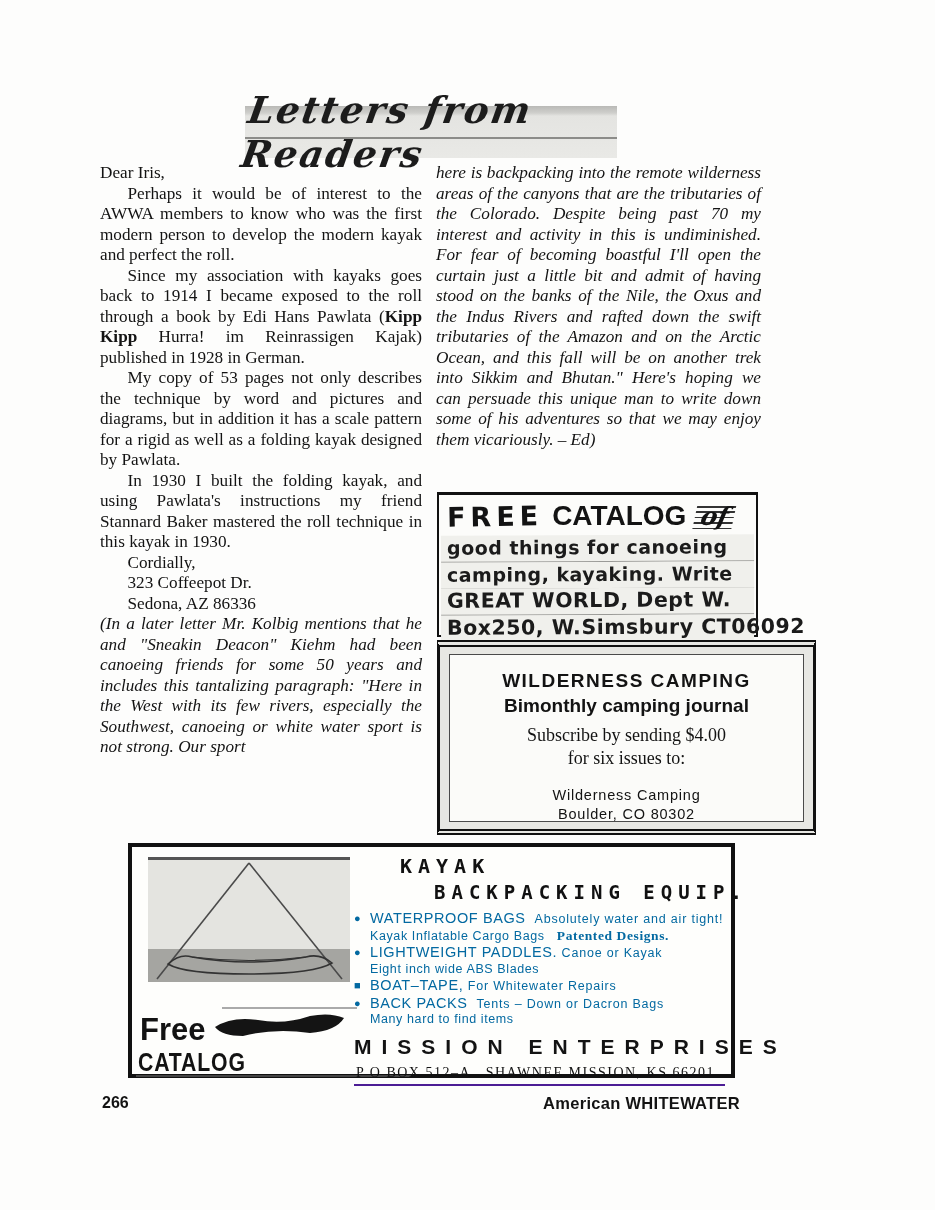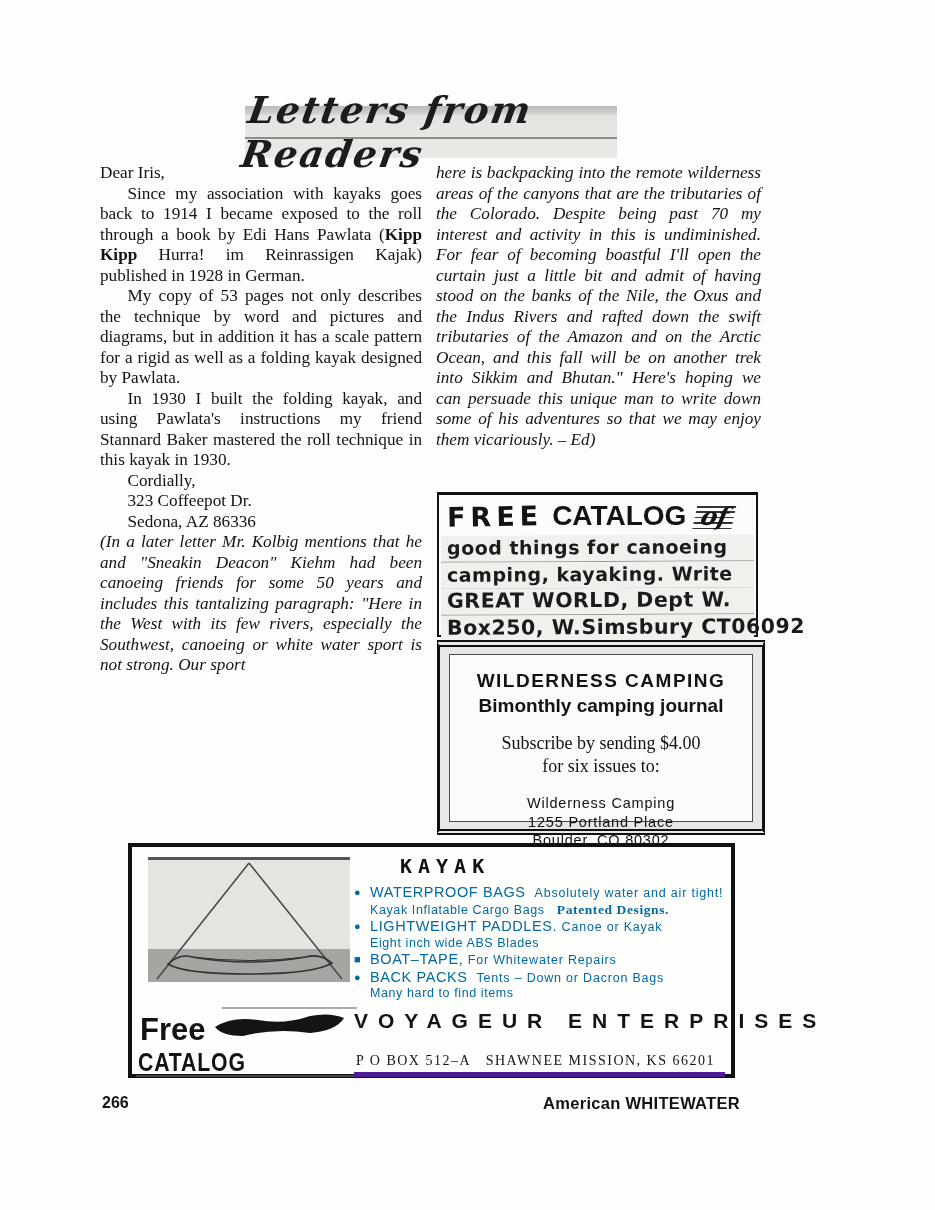--- a/index.html
+++ b/index.html
@@ -33,27 +33,27 @@
   #gw-catalog{font-family:"Liberation Sans",sans-serif;font-weight:900;font-size:28px;letter-spacing:0px;}
   #gw-of{font-family:"DejaVu Serif",serif;font-style:italic;font-weight:700;font-size:25px;
          padding:0 6px;transform:skewX(-12deg);
          background:repeating-linear-gradient(to bottom,transparent 0 4px,#333 4px 5.5px);}
   .gw-line{height:25.5px;line-height:25.5px;margin:0 2px;background:#f0f0ec;border-bottom:1.5px solid #9a9a97;
            font-family:"DejaVu Sans",sans-serif;font-weight:600;font-size:19px;letter-spacing:.5px;
            color:#1b1b1b;padding-left:6px;white-space:nowrap;transform:rotate(-.3deg);}
   .gw-line.big{font-size:20.5px;}
 
   
-  #wc-ad{position:absolute;left:437px;top:640px;width:328px;height:195px;box-sizing:border-box;
+  #wc-ad{position:absolute;left:437px;top:640px;width:379px;height:195px;box-sizing:border-box;
          border:3px solid #111;border-top:7px double #111;border-bottom:6px double #111;background:#e7e7e3;}
   #wc-inner{position:absolute;left:9px;right:9px;top:7px;bottom:7px;background:#fbfbf9;
             border:1px solid #4a4a4a;text-align:center;}
   .wc-title{margin-top:15px;font-family:"Liberation Sans",sans-serif;font-weight:700;font-size:19px;letter-spacing:1.5px;}
   .wc-sub{font-family:"Liberation Sans",sans-serif;font-weight:700;font-size:19px;margin-top:3px;}
-  .wc-offer{font-size:18px;margin-top:15px;line-height:23px;}
+  .wc-offer{font-size:18px;margin-top:7px;line-height:23px;}
   .wc-addr{font-family:"Liberation Sans",sans-serif;font-size:14.5px;line-height:18.5px;margin-top:16px;letter-spacing:.8px;}
 
   
   #vg-ad{position:absolute;left:128px;top:843px;width:607px;height:235px;box-sizing:border-box;
          border:4px solid #111;background:#fefefc;}
   #vg-tent{position:absolute;left:16px;top:10px;width:202px;height:122px;background:#e4e4e0;border-top:3px solid #555;}
   #vg-band{position:absolute;left:0;right:0;bottom:0;height:33px;background:#a5a5a1;}
   #vg-tent svg{position:absolute;left:0;top:0;}
   #vg-kayakline{position:absolute;left:90px;top:160px;width:135px;height:2px;background:#aaa;}
   #vg-kayak{position:absolute;left:80px;top:162px;}
@@ -69,40 +69,41 @@
   .vg-h.l3{padding-left:80px;font-size:19px;}
   #vg-list{margin-top:5px;font-family:"Liberation Sans",sans-serif;color:#0369a1;}
   .vg-item{white-space:nowrap;line-height:16.5px;}
   .vg-bullet{display:inline-block;width:16px;font-size:11px;vertical-align:1px;}
   .vg-main{font-size:14.5px;letter-spacing:.6px;}
   .vg-note{font-size:12.5px;letter-spacing:.8px;}
   .vg-subline{margin-left:16px;font-size:12.5px;letter-spacing:.6px;line-height:15.5px;white-space:nowrap;}
   .vg-subbold{font-weight:700;font-family:"Liberation Serif",serif;font-size:13.5px;}
   #vg-company{margin-top:7px;font-family:"Liberation Sans",sans-serif;font-weight:900;font-size:21px;
               letter-spacing:10px;white-space:nowrap;}
-  #vg-addr{margin-top:17px;display:flex;justify-content:space-between;border-bottom:5px solid #4c1d95;
+  #vg-addr{margin-top:3px;display:flex;justify-content:space-between;border-bottom:2px solid #4c1d95;
            padding:3px 10px 3px 2px;font-family:"Liberation Serif",serif;font-size:14px;letter-spacing:1.5px;align-items:center;}
 
   
   #footer-left{position:absolute;left:102px;top:1094px;font-family:"Liberation Sans",sans-serif;
                font-weight:700;font-size:16px;}
   #footer-right{position:absolute;right:195px;top:1094px;font-family:"Liberation Sans",sans-serif;
                 font-weight:700;font-size:16.5px;letter-spacing:.3px;margin-left:31px;}
 </style>
 </head>
 <body>
 
 <div id="page">
 
   <div id="banner">
     <span class="script">Letters from Readers</span>
   </div>
 
   <div class="col" id="col-left">
     <p class="noindent">Dear Iris,</p>
+    <p>Perhaps it would be of interest to the AWWA members to know who was the first modern person to develop the modern kayak and perfect the roll.</p>
     <p><span>Since my association with kayaks goes back to 1914 I became exposed to the roll through a book by Edi Hans Pawlata (</span><b>Kipp Kipp</b><span> Hurra! im Reinrassigen Kajak) published in 1928 in German.</span></p>
     <p>My copy of 53 pages not only describes the technique by word and pictures and diagrams, but in addition it has a scale pattern for a rigid as well as a folding kayak designed by Pawlata.</p>
     <p>In 1930 I built the folding kayak, and using Pawlata's instructions my friend Stannard Baker mastered the roll technique in this kayak in 1930.</p>
     <p class="closing">Cordially,</p>
     <p class="sig">323 Coffeepot Dr.</p>
     <p class="sig">Sedona, AZ 86336</p>
     <p class="ednote noindent">(In a later letter Mr. Kolbig mentions that he and "Sneakin Deacon" Kiehm had been canoeing friends for some 50 years and includes this tantalizing paragraph: "Here in the West with its few rivers, especially the Southwest, canoeing or white water sport is not strong. Our sport</p>
   </div>
 
   <div class="col" id="col-right">
@@ -124,21 +125,20 @@
   <div id="wc-ad">
     <div id="wc-inner">
       <div class="wc-title">WILDERNESS CAMPING</div>
       <div class="wc-sub">Bimonthly camping journal</div>
       <div class="wc-offer">
         <div>Subscribe by sending $4.00</div>
         <div>for six issues to:</div>
       </div>
       <div class="wc-addr">
         <div>Wilderness Camping</div>
-        <div>1255 Portland Place</div>
         <div>Boulder, CO 80302</div>
       </div>
     </div>
   </div>
 
   <div id="vg-ad">
     <div id="vg-tent">
       <div id="vg-band"></div>
       <svg width="202" height="122" viewBox="0 0 202 122">
         <line x1="101" y1="3" x2="9" y2="119" stroke="#4a4a4a" stroke-width="1.6"></line>
@@ -150,40 +150,41 @@
     <div id="vg-kayakline"></div>
     <svg id="vg-kayak" width="135" height="32" viewBox="0 0 135 32">
       <path d="M3,18 Q20,7 46,11 Q72,16 98,7 Q118,3 132,9 Q124,22 98,24 Q62,19 31,27 Q10,27 3,18 Z" fill="#141414"></path>
     </svg>
     <div id="vg-free">Free</div>
     <div id="vg-cat">CATALOG</div>
     <div id="vg-catline"></div>
 
     <div id="vg-right">
       <div class="vg-h l2">KAYAK</div>
+      <div class="vg-h l3">BACKPACKING  EQUIP.</div>
 
       <div id="vg-list">
         <div class="vg-item">
           <span class="vg-bullet">●</span><span class="vg-main">WATERPROOF BAGS</span>&nbsp;&nbsp;<span class="vg-note">Absolutely water and air tight!</span>
         </div>
         <div class="vg-subline"><span>Kayak Inflatable Cargo Bags</span>&nbsp;&nbsp;&nbsp;<span class="vg-subbold">Patented Designs.</span></div>
         <div class="vg-item">
           <span class="vg-bullet">●</span><span class="vg-main">LIGHTWEIGHT PADDLES.</span>&nbsp;<span class="vg-note">Canoe or Kayak</span>
         </div>
         <div class="vg-subline">Eight inch wide ABS Blades</div>
         <div class="vg-item">
           <span class="vg-bullet">■</span><span class="vg-main">BOAT–TAPE,</span>&nbsp;<span class="vg-note">For Whitewater Repairs</span>
         </div>
         <div class="vg-item">
           <span class="vg-bullet">●</span><span class="vg-main">BACK PACKS</span>&nbsp;&nbsp;<span class="vg-note">Tents – Down or Dacron Bags</span>
         </div>
         <div class="vg-subline">Many hard to find items</div>
       </div>
 
-      <div id="vg-company">VOYAGEUR ENTERPRISES</div>
+      <div id="vg-company">MISSION ENTERPRISES</div>
       <div id="vg-addr">
         <span>P O  BOX 512–A</span>
         <span>SHAWNEE MISSION, KS 66201</span>
       </div>
     </div>
   </div>
 
   <div id="footer-left">266</div>
   <div id="footer-right">American WHITEWATER</div>
 

